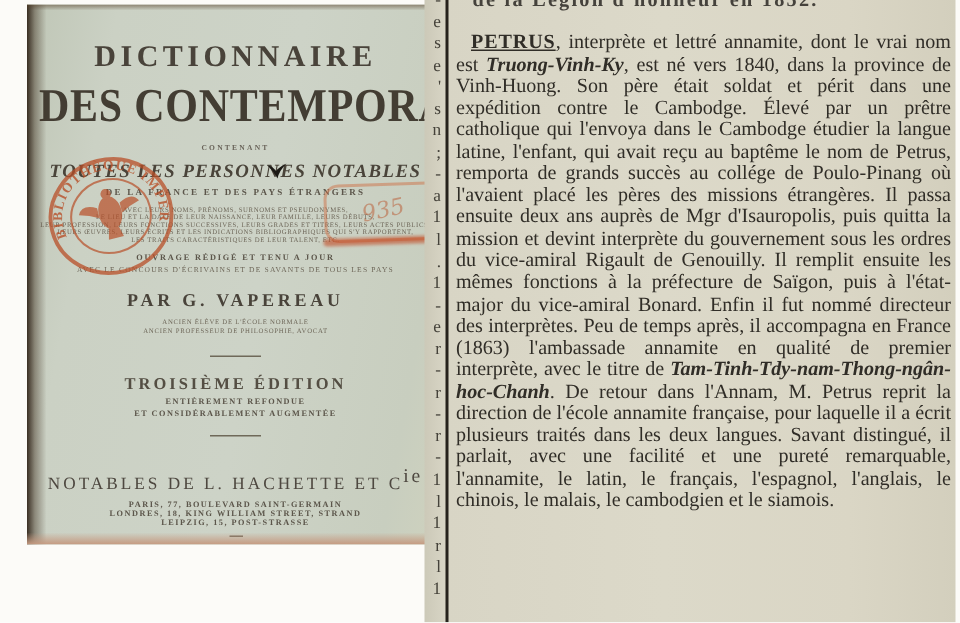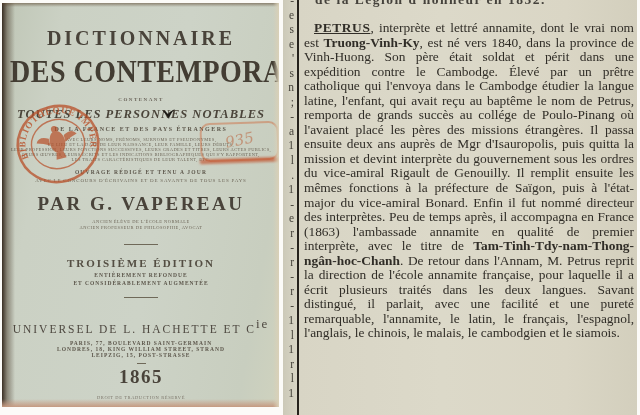--- a/index.html
+++ b/index.html
@@ -4,21 +4,21 @@
 <style>
   * { margin:0; padding:0; box-sizing:border-box; }
   body { margin:0; background:#ffffff; font-family:"Liberation Serif", serif; }
   .screenshot {
     position:relative; width:640px; height:415px;
     background:#fcfbf8; overflow:hidden;
   }
 
   
   .page-left {
-    position:absolute; left:2px; top:3px; width:277px; height:404px;
+    position:absolute; left:18px; top:3px; width:277px; height:360px;
     background:linear-gradient(100deg,#bfc6b6 0%, #cbd1c4 18%, #cdd3c7 55%, #c8cebf 88%, #cfd2be 100%);
     overflow:hidden;
   }
   .edge-left   { position:absolute; left:0; top:0; bottom:0; width:13px;
     background:linear-gradient(90deg, rgba(42,29,18,.9), rgba(62,46,30,.45) 40%, rgba(62,46,30,0)); }
   .edge-top    { position:absolute; left:0; top:0; right:0; height:4px;
     background:linear-gradient(180deg, rgba(88,66,44,.55), rgba(88,66,44,0)); }
   .edge-bottom { position:absolute; left:0; bottom:0; right:0; height:8px;
     background:linear-gradient(0deg, #c59a81, rgba(197,154,129,0)); }
   .edge-right  { position:absolute; top:0; right:0; bottom:0; width:6px;
@@ -31,21 +31,21 @@
   .t-dictionnaire { margin-top:24px; font-size:20px; font-weight:bold; letter-spacing:3px; color:#49433a; }
   .t-universel    { margin-top:8px;  font-size:9.5px; font-weight:bold; letter-spacing:2.5px; color:#565043; }
   .t-contemporains{ margin-top:6px;  font-size:28px; font-weight:bold; letter-spacing:.5px;
                     white-space:nowrap; transform:scaleY(1.12); color:#433d33; }
   .t-contenant    { margin-top:9px;  font-size:5px;  font-weight:bold; letter-spacing:1.5px; color:#6a645a; }
   .t-notables     { margin-top:5px;  font-size:12.5px; font-weight:bold; letter-spacing:1px; color:#4a443a;font-style:italic; }
   .t-france       { margin-top:4px;  font-size:6px;  font-weight:bold; letter-spacing:1.5px; color:#5c564b; }
   .t-desc         { margin-top:5px;  font-size:4.5px; line-height:5px; letter-spacing:.4px; color:#6e6759; }
   .t-ouvrage1     { margin-top:7px;  font-size:5.5px; font-weight:bold; letter-spacing:1.2px; color:#5c564b; }
   .t-ouvrage2     { margin-top:3px;  font-size:5px;  letter-spacing:.8px; color:#6e6759; }
-  .t-author       { margin-top:10px; font-size:19px; font-weight:bold; letter-spacing:2.5px; color:#49433a; }
+  .t-author       { margin-top:10px; font-size:12px; font-weight:bold; letter-spacing:2.5px; color:#49433a; }
   .t-cred         { margin-top:4px;  font-size:4.5px; line-height:5.5px; letter-spacing:.5px; color:#6e6759; }
   .rule { width:34px; height:1px; background:#6f6959; margin-left:auto; margin-right:auto; }
   .rule-1 { margin-top:14px; }
   .t-edition { margin-top:12px; font-size:11px; font-weight:bold; letter-spacing:2px; color:#544e43; }
   .t-ed2     { margin-top:3px;  font-size:5.5px; font-weight:bold; letter-spacing:1px; color:#5c564b; }
   .t-ed3     { margin-top:2px;  font-size:5.5px; font-weight:bold; letter-spacing:1px; color:#5c564b; }
   .rule-2 { margin-top:11px; }
   .t-publisher { margin-top:18px; font-size:11.5px; letter-spacing:2px; color:#4e4840; }
   .t-publisher sup { font-size:13px;font-family:Liberation Serif, serif; }
   .t-addr1 { margin-top:5px; font-size:5.5px; font-weight:bold; letter-spacing:1px; color:#5c564b; }
@@ -74,21 +74,21 @@
   }
   .col-rule { position:absolute; left:13.5px; top:0; bottom:0; width:2.5px; background:#26221c; }
   .fragments { position:absolute; left:0; top:-7px; width:11px; text-align:right;
                font-size:11.5px; line-height:14.55px; color:#45423a; }
   .partial-top-line { position:absolute; left:32px; top:-8px; white-space:nowrap;
                font-size:13.5px; font-weight:bold; letter-spacing:1.5px; color:#45423c; }
   .entry-text { position:absolute; left:21px; top:21px; width:330px;
                text-align:justify; font-size:13.4px; line-height:14.55px;
                text-indent:10px; color:#302d27; }
   .entry-text .b  { font-weight:bold; letter-spacing:.6px;text-decoration:underline; }
-  .entry-text .bi { font-weight:bold; }
+  .entry-text .bi { font-weight:bold; font-style:italic; }
 </style>
 </head>
 <body>
 
 <div class="screenshot">
 
   <div class="page-left">
     <div class="title-content">
       <div class="t-dictionnaire">DICTIONNAIRE</div>
       <div class="t-contemporains">DES CONTEMPORAINS</div>
@@ -107,21 +107,21 @@
       <div class="t-author">PAR G. VAPEREAU</div>
       <div class="t-cred">
           <div>ANCIEN ÉLÈVE DE L'ÉCOLE NORMALE</div>
           <div>ANCIEN PROFESSEUR DE PHILOSOPHIE, AVOCAT</div>
         </div>
       <div class="rule rule-1"></div>
       <div class="t-edition">TROISIÈME ÉDITION</div>
       <div class="t-ed2">ENTIÈREMENT REFONDUE</div>
       <div class="t-ed3">ET CONSIDÉRABLEMENT AUGMENTÉE</div>
       <div class="rule rule-2"></div>
-      <div class="t-publisher"><span>UNIVERSEL DE L. HACHETTE ET C</span><sup>ie</sup></div>
+      <div class="t-publisher"><span>NOTABLES DE L. HACHETTE ET C</span><sup>ie</sup></div>
       <div class="t-addr1 addr-list">
           <div>PARIS, 77, BOULEVARD SAINT-GERMAIN</div>
           <div>LONDRES, 18, KING WILLIAM STREET, STRAND</div>
           <div>LEIPZIG, 15, POST-STRASSE</div>
         </div>
       <div class="dash"></div>
       <div class="t-year">1865</div>
       <div class="t-imprint">DROIT DE TRADUCTION RÉSERVÉ</div>
     </div>
 

